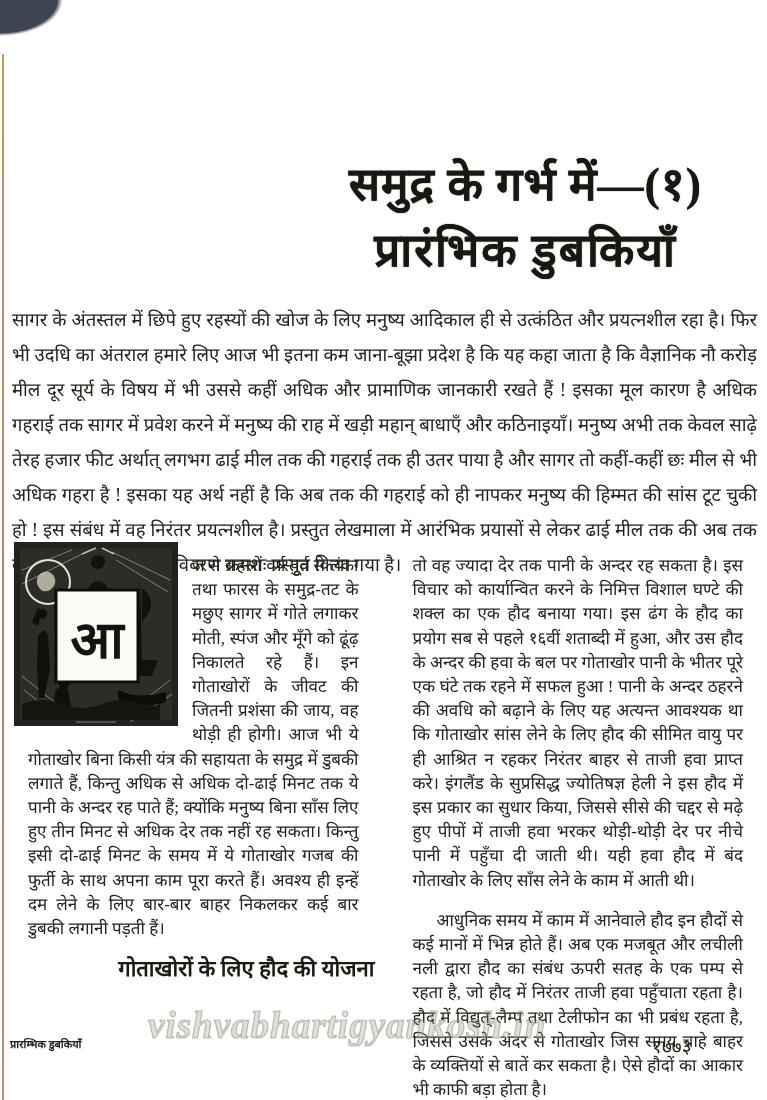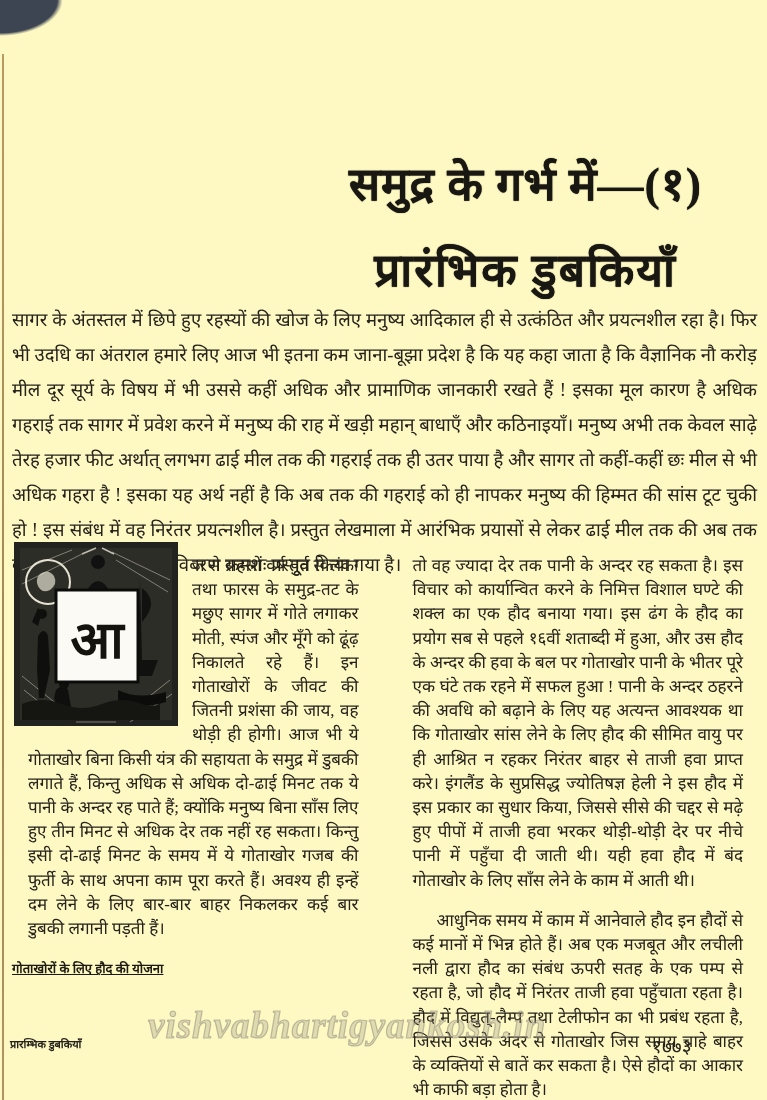--- a/index.html
+++ b/index.html
@@ -1,19 +1,19 @@
 <!DOCTYPE html>
 <html lang="hi"><head>
 <meta charset="utf-8">
 <style>
   html,body{margin:0;padding:0;background:#e8e6e0;}
   .page{
     position:relative;
     width:767px;height:1100px;
-    background:#fef9c3;
+    background:#ffffff;
     overflow:hidden;
     font-family:"Liberation Serif","DejaVu Serif",serif;
     color:#2b2823;
   }
   
   .corner-artifact{
     position:absolute;top:0;left:0;width:108px;height:62px;
     background:radial-gradient(ellipse 108px 62px at 0 0,#3d4452 0 53%,rgba(61,68,82,.55) 55%,transparent 58%);
   }
   
@@ -24,21 +24,21 @@
   }
   .title-block{
     position:absolute;left:290px;right:6px;top:152px;
     text-align:center;
     font-weight:bold;
     font-size:46px;line-height:66px;
     color:#191711;
     letter-spacing:1px;
     text-shadow:0 0 1px #191711;
   }
-  .title-line2{letter-spacing:2px;margin-top:20px;}
+  .title-line2{letter-spacing:2px;}
   .intro{
     position:absolute;left:12px;right:10px;top:303px;
     font-size:18.5px;line-height:35px;
     text-align:justify;
     color:#25221c;
   }
   .columns{
     position:absolute;left:12px;right:8px;top:538px;
     display:flex;gap:22px;
     font-size:17px;line-height:24.2px;
@@ -47,25 +47,24 @@
   }
   .col{flex:1 1 0;min-width:0;}
   .col p{margin:16px;}
   .dropcap-wrap{
     float:left;
     width:168px;height:188px;
     margin:2px 12px 4px 0;
   }
   .section-heading{
     margin:12px 0 8px 0;
-    text-align:left;
+    text-align:right;
     font-weight:bold;
-    font-size:13px;
+    font-size:22px;
     color:#1d1a14;
-    text-decoration:underline;
   }
   .indent{text-indent:24px;}
   .footer-running-title{
     position:absolute;left:10px;top:1036px;
     font-size:11px;font-weight:bold;color:#25221c;
   }
   .page-number{
     position:absolute;left:652px;top:1033px;
     font-size:19px;font-weight:normal;color:#25221c;
   }

